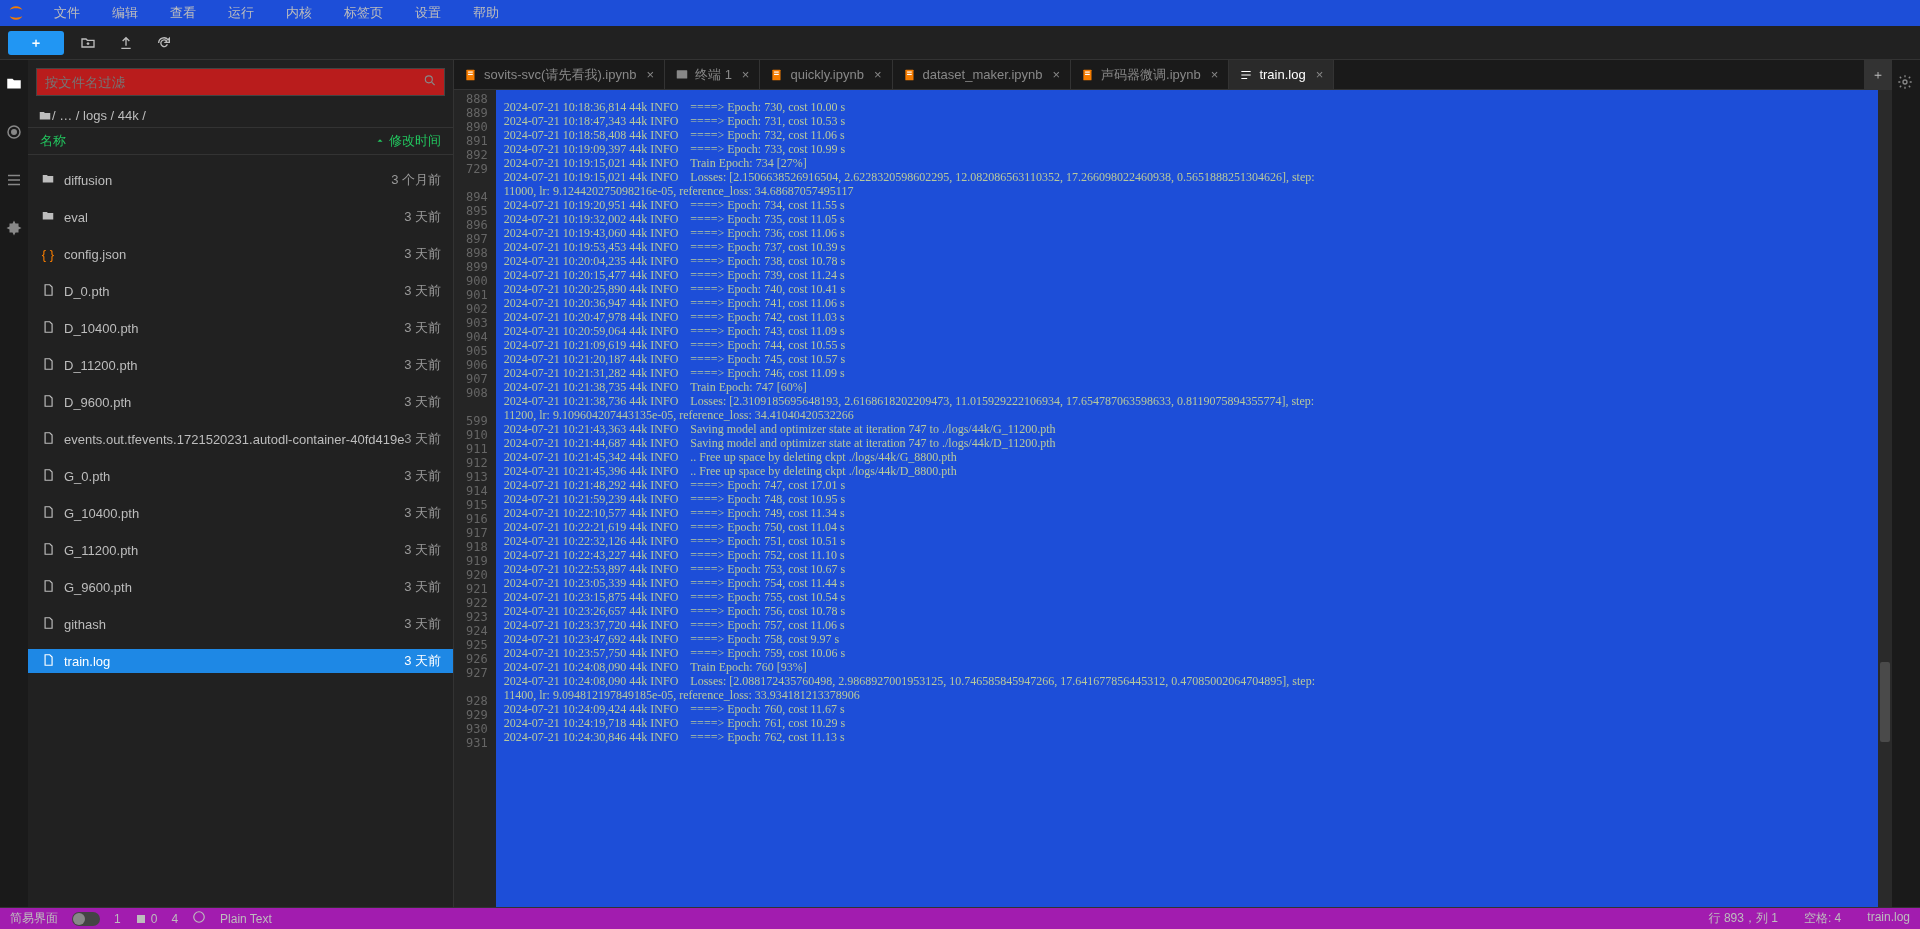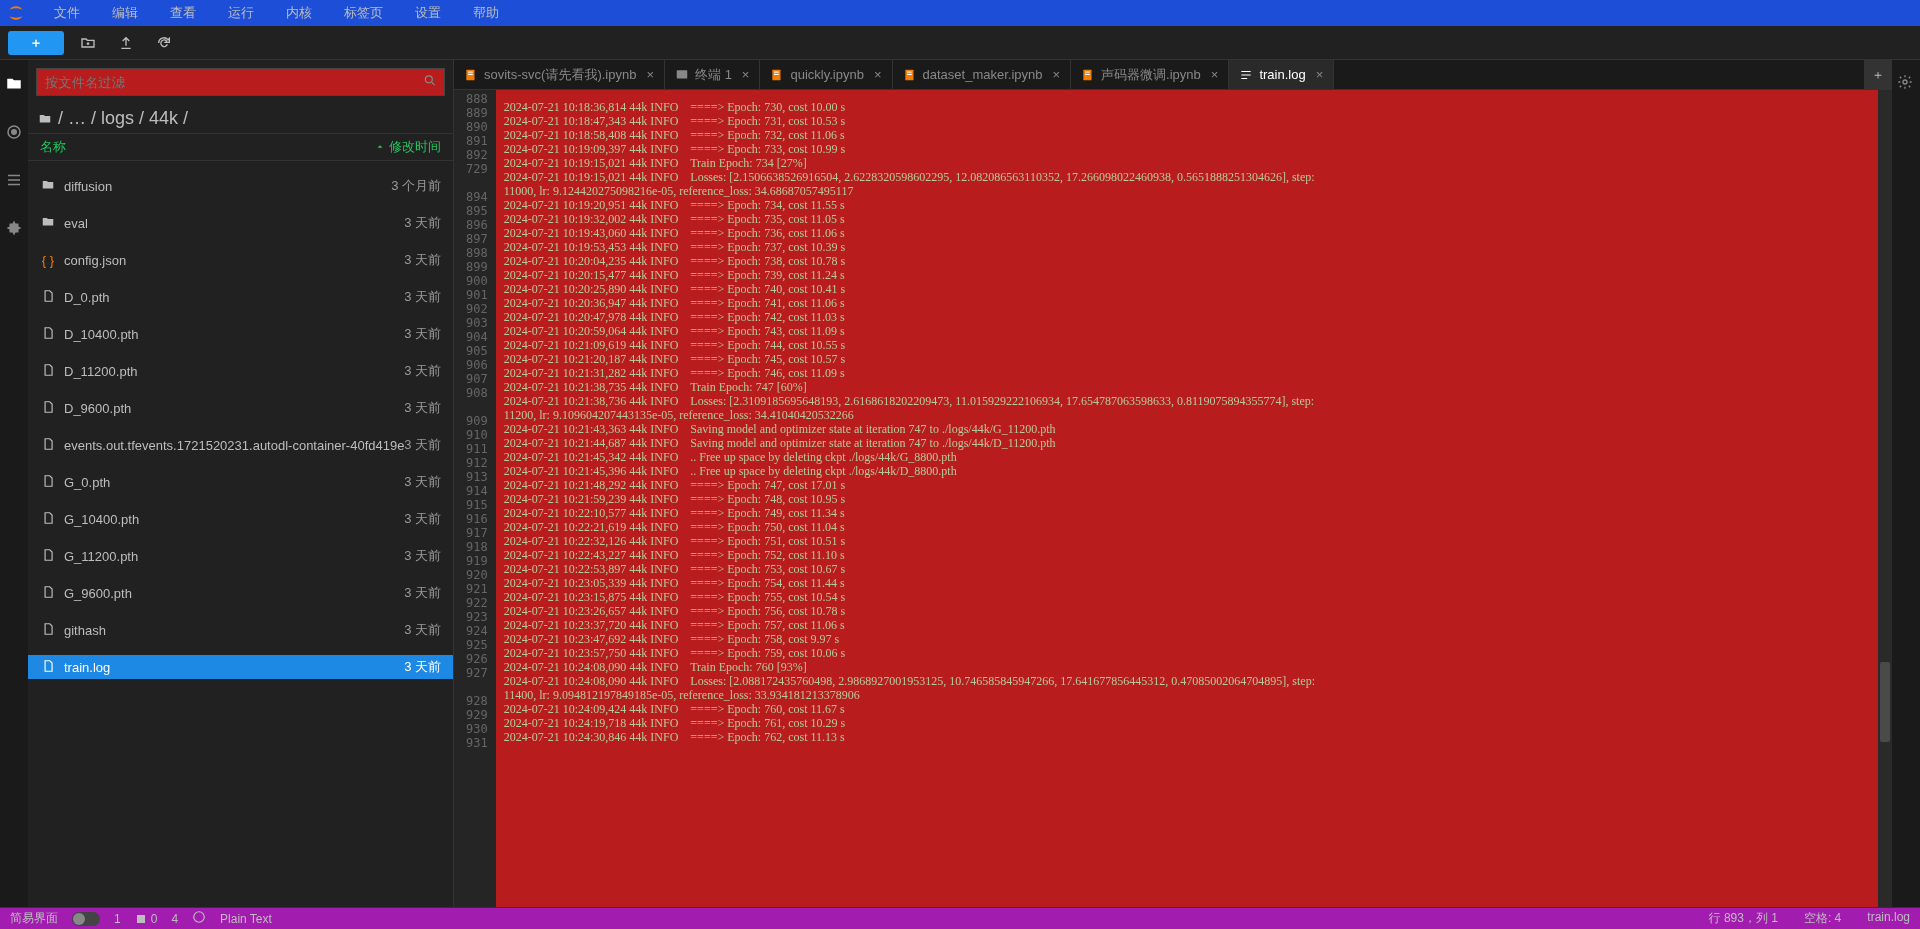--- a/index.html
+++ b/index.html
@@ -83,22 +83,22 @@
   border: 1px solid #444;
   color: #bdbdbd;
   padding: 0 28px 0 8px;
   outline: none;
 }
 .fb-search .wrap { position: relative; }
 .fb-search .sicon { position: absolute; right: 8px; top: 50%; transform: translateY(-50%); color: #888; }
 .fb-crumb {
   padding: 4px 10px;
   color: #bdbdbd;
-  display: flex; align-items: center; gap: 6px;
-  font-size: 18px;
+  display: flex; align-items: center; 
+  font-size: 13px;
 }
 .fb-header {
   display: flex;
   justify-content: space-between;
   padding: 4px 12px;
   border-top: 1px solid #333;
   border-bottom: 1px solid #333;
   color: #22c55e;
   align-items: flex-end;
 }
@@ -141,21 +141,21 @@
   min-width: 0;
 }
 .tab.active { background: #2a2a2a; color: #fff; }
 .tab .ticon { width: 14px; height: 14px; display: inline-flex; }
 .tab .close { color: #888; margin-left: 4px; }
 .tabbar .plus-tab { width: 28px; display: flex; align-items: center; justify-content: center; background: #333; color: #bdbdbd; cursor: pointer; margin-left: auto; }
 .editor-content {
   flex: 1;
   display: flex;
   overflow: hidden;
-  background: #b91c1c;
+  background: #1d4ed8;
 }
 .gutter {
   background: #252525;
   text-align: right;
   padding: 2px 8px 2px 12px;
   color: #666;
   font-family: "Consolas", "Monaco", monospace;
   font-size: 12px;
   line-height: 14px;
   user-select: none;
@@ -509,21 +509,21 @@
           <div class="ln">900</div>
           <div class="ln">901</div>
           <div class="ln">902</div>
           <div class="ln">903</div>
           <div class="ln">904</div>
           <div class="ln">905</div>
           <div class="ln">906</div>
           <div class="ln">907</div>
           <div class="ln">908</div>
           <div class="ln"></div>
-          <div class="ln">909</div>
+          <div class="ln">599</div>
           <div class="ln">910</div>
           <div class="ln">911</div>
           <div class="ln">912</div>
           <div class="ln">913</div>
           <div class="ln">914</div>
           <div class="ln">915</div>
           <div class="ln">916</div>
           <div class="ln">917</div>
           <div class="ln">918</div>
           <div class="ln">919</div>

